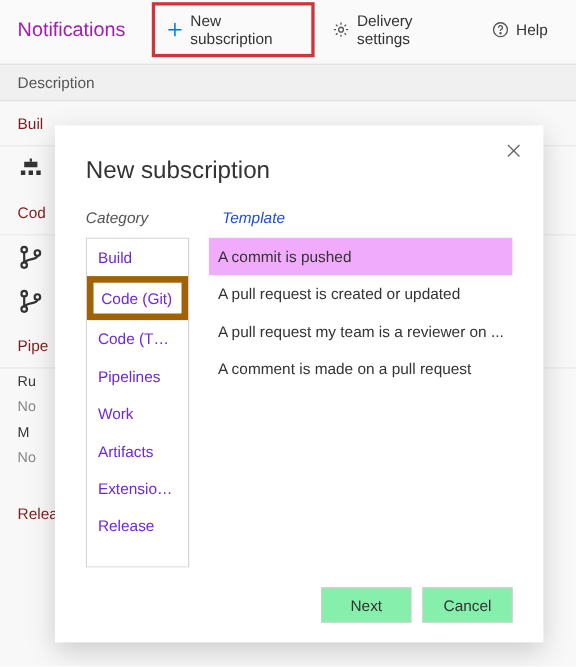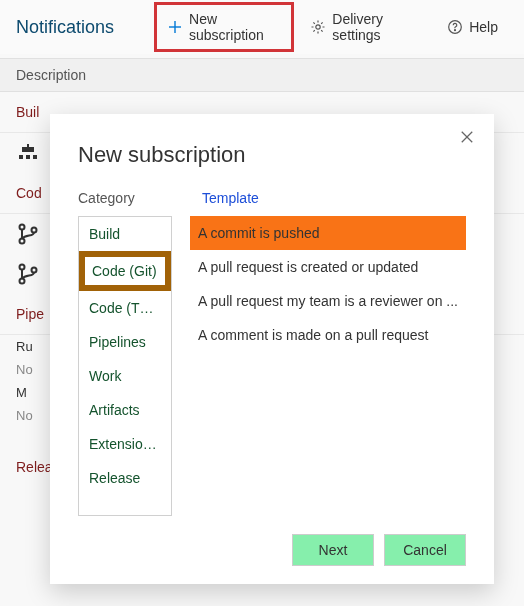--- a/index.html
+++ b/index.html
@@ -18,22 +18,22 @@
     }
     .toolbar {
       display: flex;
       align-items: center;
       padding: 8px 16px;
       height: 54px;
       background: #fafafa;
     }
     .toolbar-title {
       font-size: 18px;
-      color: #0c4a6e;
-      margin-right: 40px;
+      color: #a21caf;
+      margin-right: 24px;
       font-weight: 400;
     }
     .toolbar-btn {
       display: flex;
       align-items: center;
       gap: 6px;
       padding: 6px 10px;
       font-size: 14px;
       color: #333;
       cursor: pointer;
@@ -108,20 +108,21 @@
     .modal-title {
       font-size: 22px;
       font-weight: 300;
       color: #333;
       margin-bottom: 22px;
     }
     .columns-header {
       display: flex;
       gap: 20px;
       margin-bottom: 10px;
+      font-style: italic;
     }
     .col-cat-label {
       width: 104px;
       font-size: 14px;
       color: #555;
     }
     .col-tmpl-label {
       font-size: 14px;
       color: #1d4ed8;
     }
@@ -133,21 +134,21 @@
       position: relative;
     }
     .cat-list {
       width: 104px;
       border: 1px solid #d0d0d0;
       overflow: hidden;
     }
     .cat-item {
       padding: 9px 10px;
       font-size: 14px;
-      color: #14532d;
+      color: #6d28d9;
       cursor: pointer;
       white-space: nowrap;
       overflow: hidden;
       text-overflow: ellipsis;
     }
     .cat-item.selected-highlight {
       border: 6px solid #a16207;
       padding: 6px 7px;
     }
     .tmpl-list {
@@ -157,21 +158,21 @@
     .tmpl-item {
       padding: 9px 8px;
       font-size: 14px;
       color: #333;
       cursor: pointer;
       white-space: nowrap;
       overflow: hidden;
       text-overflow: ellipsis;
     }
     .tmpl-item.selected {
-      background: #f97316;
+      background: #f0abfc;
     }
     .modal-footer {
       display: flex;
       justify-content: flex-end;
       gap: 10px;
       padding-top: 18px;
     }
     .btn {
       min-width: 82px;
       padding: 7px 14px;

